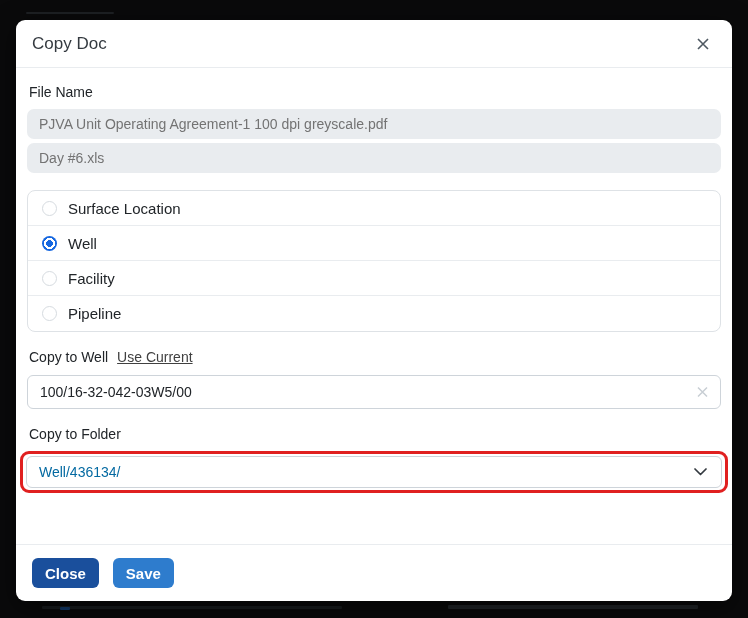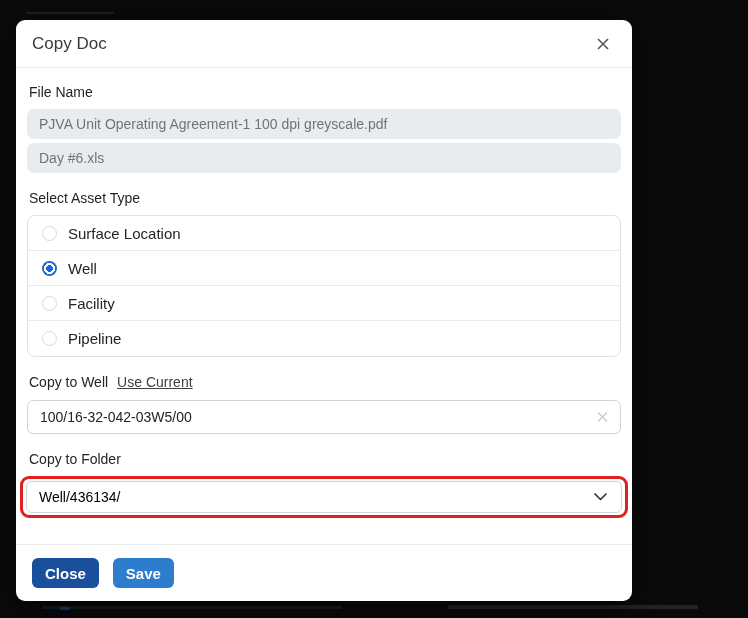--- a/index.html
+++ b/index.html
@@ -12,21 +12,21 @@
     overflow: hidden;
   }
   .remnant { position: absolute; background: #1e2124; border-radius: 1px; }
   .remnant.r1 { top: 12px; left: 26px; width: 88px; height: 2px; }
   .remnant.r2 { top: 606px; left: 42px; width: 300px; height: 3px; background:#191c1f; }
   .remnant.r3 { top: 605px; left: 448px; width: 250px; height: 4px; background:#202428; }
   .remnant.r4 { top: 607px; left: 60px; width: 10px; height: 3px; background:#123a6b; }
 
   .modal {
     position: absolute; left: 16px; top: 20px;
-    width: 616px; height: 581px;
+    width: 716px; height: 581px;
     background: #ffffff;
     border-radius: 9px;
     box-shadow: 0 6px 24px rgba(0,0,0,0.55);
     display: flex; flex-direction: column;
   }
   .modal-header {
     flex: 0 0 auto;
     display: flex; align-items: center; justify-content: space-between;
     height: 48px; padding: 0 18px 0 16px;
     border-bottom: 1px solid #e9ecef;
@@ -90,21 +90,21 @@
   }
 
   .annotation-ring {
     border: 3px solid #e02020; border-radius: 9px;
     padding: 2px 3px; margin: 0 -7px;
   }
   .select-box {
     display: flex; align-items: center; justify-content: space-between;
     height: 32px; border: 1px solid #ced4da; border-radius: 6px;
     padding: 0 12px; background: #fff; cursor: pointer;
-    font-size: 14px; color: #000000;
+    font-size: 14px; color: #0369a1;
   }
   .chevron { display: flex; margin-right: 2px; }
 
   .modal-footer {
     flex: 0 0 auto; margin-top: auto;
     border-top: 1px solid #e9ecef;
     padding: 13px 16px;
     display: flex; justify-content: flex-start; gap: 14px;
   }
   .btn {
@@ -136,21 +136,20 @@
 
   <div class="modal-body">
 
     <div class="field-label">File Name</div>
     <div class="file-list">
   <div class="file-item">PJVA Unit Operating Agreement-1 100 dpi greyscale.pdf</div>
 
   <div class="file-item">Day #6.xls</div>
 </div>
 
-    <div class="field-label">Select Asset Type</div>
     <div class="radio-list">
   <div class="radio-item">
     <span class="radio"></span>
     <span class="radio-label">Surface Location</span>
   </div>
 
   <div class="radio-item">
     <span class="radio checked"></span>
     <span class="radio-label">Well</span>
   </div>

